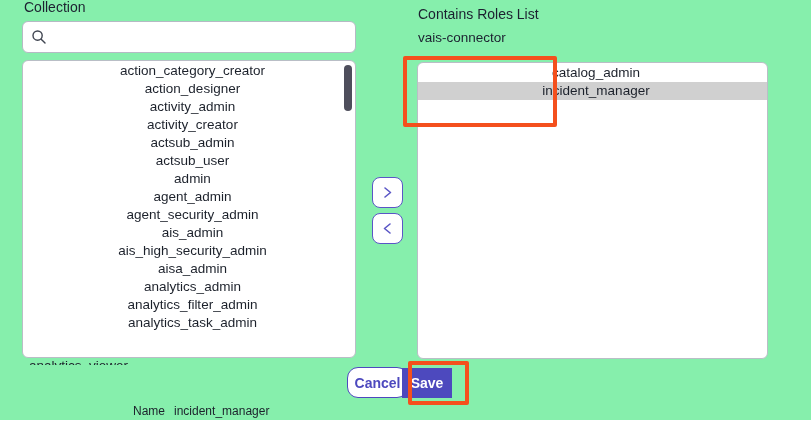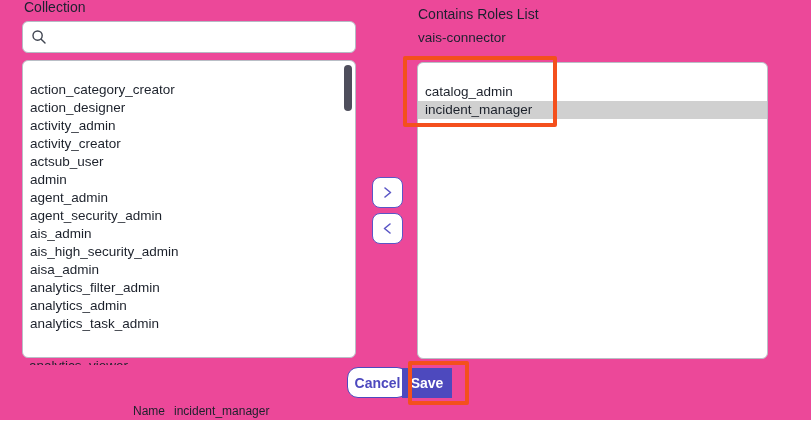--- a/index.html
+++ b/index.html
@@ -5,21 +5,21 @@
   html, body { margin: 0; padding: 0; background: #ffffff; }
   * { box-sizing: border-box; }
   body {
     font-family: "Liberation Sans", "DejaVu Sans", sans-serif;
     color: #1c212b;
   }
   .stage {
     position: relative;
     width: 811px;
     height: 420px;
-    background: #ec4899;
+    background: #86efac;
     overflow: hidden;
   }
   .col-label {
     position: absolute;
     font-size: 14px;
     line-height: 16px;
     color: #1c2130;
     white-space: nowrap;
   }
   .left-label  { left: 24px;  top: -1px; }
@@ -52,22 +52,23 @@
     font-size: 13.5px;
     color: #1c212b;
     margin-left: 6px;
     min-width: 0;
   }
   .listbox {
     position: absolute;
     border: 1.4px solid #b9bec6;
     border-radius: 6px;
     background: #ffffff;
-    padding-top: 20px;
+    padding-top: 1px;
     overflow: hidden;
+    text-align: center;
   }
   .left-listbox  { left: 22px;  top: 60px; width: 334px; height: 298px; }
   .right-listbox { left: 417px; top: 62px; width: 351px; height: 297px; }
   .opt {
     font-size: 13.5px;
     line-height: 18px;
     padding-left: 7px;
     white-space: nowrap;
     cursor: default;
   }
@@ -155,29 +156,30 @@
       <line x1="10.2" y1="10.2" x2="14" y2="14" stroke="#3f4450" stroke-width="1.4" stroke-linecap="round"></line>
     </svg>
     <input class="search-input" type="text" value="" style="">
   </div>
 
   <div class="listbox left-listbox">
     <div class="opt">action_category_creator</div>
     <div class="opt">action_designer</div>
     <div class="opt">activity_admin</div>
     <div class="opt">activity_creator</div>
+    <div class="opt">actsub_admin</div>
     <div class="opt">actsub_user</div>
     <div class="opt">admin</div>
     <div class="opt">agent_admin</div>
     <div class="opt">agent_security_admin</div>
     <div class="opt">ais_admin</div>
     <div class="opt">ais_high_security_admin</div>
     <div class="opt">aisa_admin</div>
+    <div class="opt">analytics_admin</div>
     <div class="opt">analytics_filter_admin</div>
-    <div class="opt">analytics_admin</div>
     <div class="opt">analytics_task_admin</div>
     <div class="scroll-thumb"></div>
   </div>
 
   <div class="clipped-row">
     <div class="opt">analytics_viewer</div>
   </div>
 
   <button class="xfer xfer-right">
     <svg width="15" height="15" viewBox="0 0 15 15">

